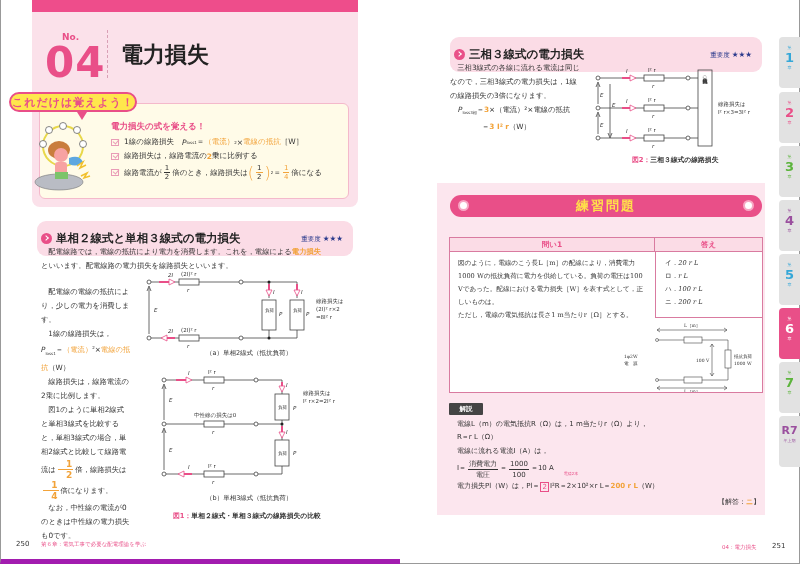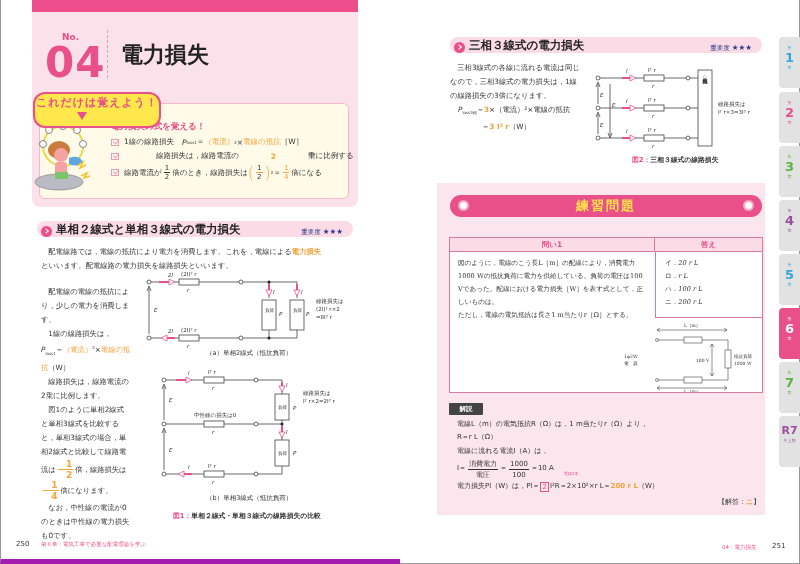--- a/index.html
+++ b/index.html
@@ -10,38 +10,38 @@
   .page-right { left: 400px; width: 400px; border-right: 1px solid #999; border-bottom: 1px solid #999; }
 
   
   .hdr-bar { position: absolute; left: 31px; top: 0; width: 326px; height: 12px; background: #ee4d8b; }
   .hdr-block { position: absolute; left: 31px; top: 12px; width: 326px; height: 195px; background: #fbe1ea; border-radius: 0 0 8px 8px; }
   .no-label { position: absolute; left: 61px; top: 32px; font-size: 9px; font-weight: bold; color: #e94f88; }
   .no-num { position: absolute; left: 44px; top: 38px; font-size: 42px; font-weight: bold; color: #e94f88; letter-spacing: 1px; font-family: "DejaVu Sans", sans-serif; }
   .hdr-divider { position: absolute; left: 106px; top: 30px; width: 0; height: 48px; border-left: 1px dashed #d9a0b5; }
   .title { position: absolute; left: 120px; top: 40px; font-size: 22px; font-weight: bold; color: #222; }
 
-  .bubble { position: absolute; left: 32px; top: 92px; width: 128px; height: 36px; background: #ffe74c; border: 2px solid #e94f88; border-radius: 12px; font-size: 11px; font-weight: bold; color: #e94f88; text-align: center; line-height: 18px; letter-spacing: 1px; z-index: 3; }
+  .bubble { position: absolute; left: 8px; top: 92px; width: 128px; height: 20px; background: #ffe74c; border: 2px solid #e94f88; border-radius: 12px; font-size: 11px; font-weight: bold; color: #e94f88; text-align: center; line-height: 18px; letter-spacing: 1px; z-index: 3; }
   .bubble-tail { position: absolute; left: 76px; top: 112px; width: 0; height: 0; border-left: 5px solid transparent; border-right: 5px solid transparent; border-top: 8px solid #e94f88; z-index: 3; }
   .memo-box { position: absolute; left: 38px; top: 103px; width: 310px; height: 96px; background: #fffbe8; border: 1px solid #f4b9cb; border-radius: 6px; }
   .mascot { position: absolute; left: 28px; top: 122px; width: 68px; height: 70px; z-index: 2; }
   .memo-head { position: absolute; left: 110px; top: 121px; font-size: 8.5px; font-weight: bold; color: #e94f88; }
   .memo-item { position: absolute; left: 110px; font-size: 7.5px; color: #333; white-space: nowrap; display: flex; align-items: center; }
   .chk { display: inline-block; width: 8px; height: 7px; border: 1px solid #e99cb7; margin-right: 5px; position: relative; }
   .chk::after { content: ""; position: absolute; left: 2px; top: -2px; width: 3px; height: 5px; border-right: 1px solid #e99cb7; border-bottom: 1px solid #e99cb7; transform: rotate(40deg); }
   .orange { color: #f2a33a; }
   .orange-b { color: #f2a33a; font-weight: bold; }
   .pink { color: #e94f88; }
   .frac { display: inline-flex; flex-direction: column; align-items: center; font-size: 7px; line-height: 8px; margin: 0 2px; vertical-align: middle; }
   .frac .n { border-bottom: 0.8px solid #333; padding: 0 1px; }
   .frac.or .n { border-bottom-color: #f2a33a; }
   .paren-big { font-size: 16px; color: #f2a33a; font-weight: lighter; }
 
   
-  .sec-hdr { position: absolute; height: 16px; background: #fbdce6; border-radius: 9px; display: flex; align-items: flex-end; }
+  .sec-hdr { position: absolute; height: 35px; background: #fbdce6; border-radius: 9px; display: flex; align-items: center; }
   .sec-icon { width: 11px; height: 11px; border-radius: 50%; background: #e94f88; margin-left: 4px; margin-right: 4px; position: relative; }
   .sec-icon::after { content: ""; position: absolute; left: 3px; top: 3px; width: 3px; height: 3px; border-top: 1.5px solid #fff; border-right: 1.5px solid #fff; transform: rotate(45deg); }
   .sec-title { font-size: 11.5px; font-weight: bold; color: #222; }
   .sec-imp { position: absolute; right: 10px; font-size: 6.5px; color: #2b3a8c; }
   .sec-imp .stars { font-size: 7.5px; letter-spacing: 0; }
 
   .body-text { position: absolute; font-size: 7.3px; line-height: 14px; color: #333; }
   .body-text p { text-indent: 1em; }
   .ruby { position: relative; }
 
@@ -117,21 +117,21 @@
     <span>1線の線路損失</span>
     <span style="margin-left:8px;font-style:italic;">P</span>
       <sub style="font-size:4px;">loss1</sub>
     <span>＝</span>
     <span class="orange">（電流）</span>
       <sup style="font-size:4px;">2</sup>
     <span>×</span>
     <span class="orange">電線の抵抗</span>
     <span>［W］</span>
   </div>
-  <div class="memo-item" style="top:151px;gap:32px;">
+  <div class="memo-item" style="top:151px;">
     <span class="chk"></span>
     <span>線路損失は，線路電流の</span>
     <span class="orange-b">2</span>
     <span>乗に比例する</span>
   </div>
   <div class="memo-item" style="top:163px;">
     <span class="chk"></span>
     <span>線路電流が</span>
     <span class="frac">
         <span class="n">1</span>

